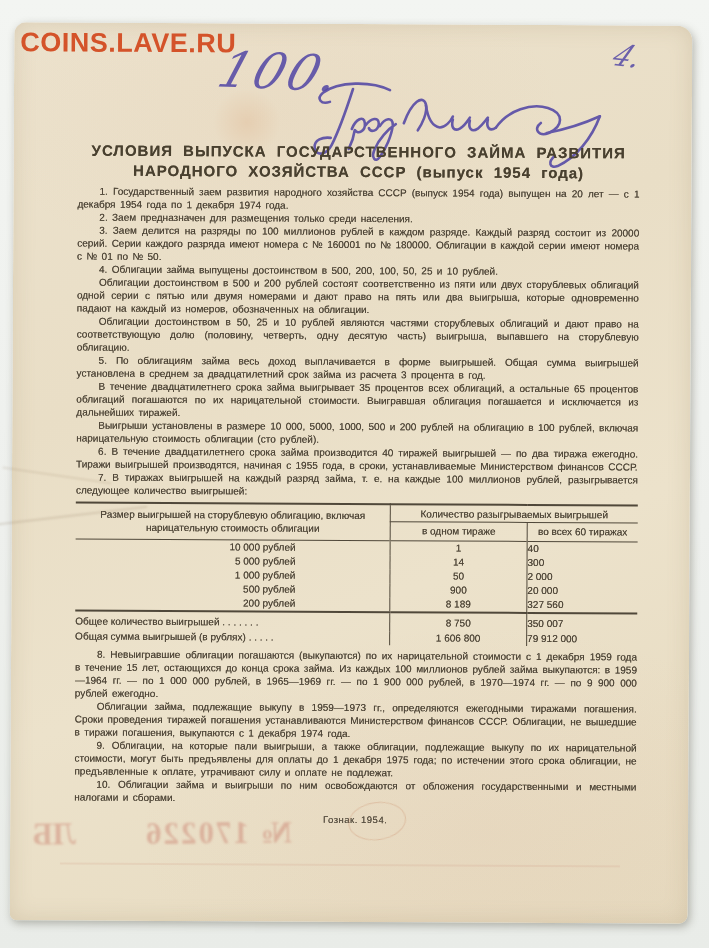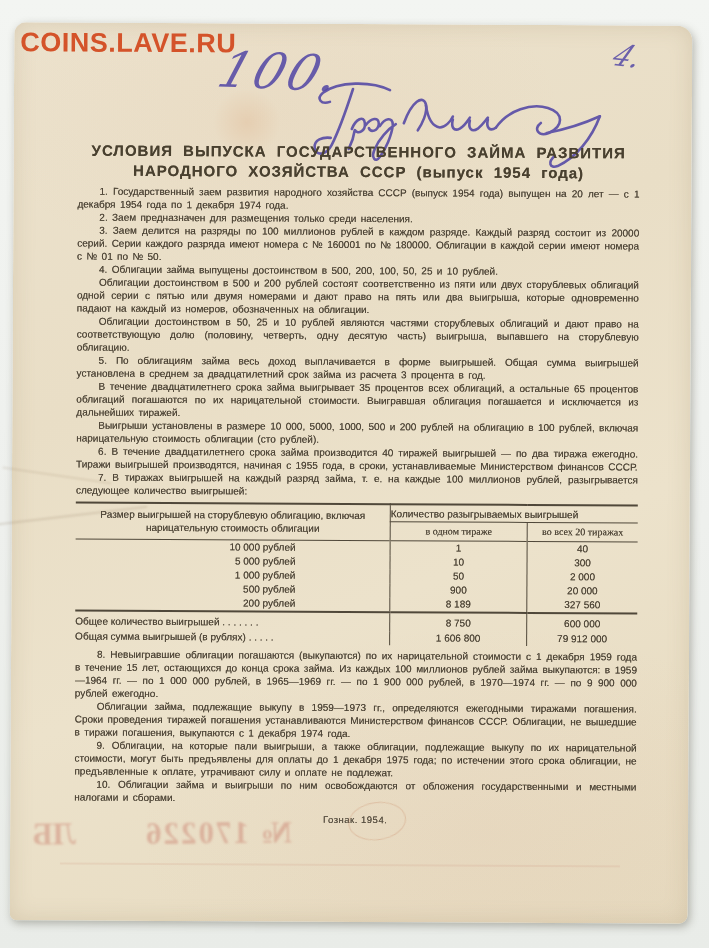--- a/index.html
+++ b/index.html
@@ -36,27 +36,27 @@
   .title{ text-align:center;font-weight:bold;font-size:15px;letter-spacing:1px;word-spacing:5px;line-height:20px;color:#49402f;}
   .body-text{margin-top:4px;font-size:10px;line-height:13px;word-spacing:1.6px;}
   .body-text p{margin:0;text-indent:22px;text-align:justify;}
 
   table.payout{
     width:100%;border-collapse:collapse;margin-top:5px;margin-bottom:4px;
     font-size:10px;color:#4e4537;border-top:2.5px solid #50483a;
   }
   table.payout th,table.payout td{padding:0;font-weight:normal;}
   .th-left{width:302px;text-align:center;font-size:10px;line-height:12.5px;border-right:1.4px solid #50483a;padding:4px 6px !important;}
-  .th-group{text-align:left;border-bottom:1.2px solid #50483a;padding:3px 0 2px !important;}
-  .th-sub{text-align:center;padding:3px 0 4px !important;font-family:Liberation Serif, serif;}
+  .th-group{text-align:center;border-bottom:1.2px solid #50483a;padding:3px 0 2px !important;}
+  .th-sub{text-align:center;padding:3px 0 4px !important;}
   .th-sub.first{border-right:1.2px solid #50483a;width:136px;}
   thead{border-bottom:1.8px solid #50483a;}
   .td-amount{text-align:right;padding-right:94px !important;border-right:1.4px solid #50483a;line-height:14px;}
   .td-mid{text-align:center;border-right:1.2px solid #50483a;line-height:14px;}
-  .td-last{text-align:center;line-height:14px;}
+  .td-last{line-height:14px;}
   tr.totals-first td{border-top:2px solid #50483a;padding-top:3px !important;}
   .td-total-label{text-align:left;border-right:1.4px solid #50483a;line-height:14.5px;}
 
   .footer-imprint{margin-top:9px;text-align:center;font-size:9.5px;letter-spacing:.5px;color:#5a5143;}
 
   .bleed{position:absolute;font-family:"Liberation Serif",serif;font-weight:bold;
     color:rgba(198,116,100,.42);filter:blur(1.1px);transform:scaleX(-1) rotate(1deg);}
   .bleed-lb{left:22px;top:794px;font-size:31px;}
   .bleed-num{left:134px;top:792px;font-size:31px;letter-spacing:2px;}
   .bleed-line{position:absolute;left:50px;top:840px;width:560px;height:2px;background:rgba(205,150,130,.18);filter:blur(.6px);}
@@ -122,53 +122,53 @@
     </div>
 
     <table class="payout">
       <thead>
         <tr>
           <th class="th-left" rowspan="2">Размер выигрышей на сторублевую облигацию, включая нарицательную стоимость облигации</th>
           <th class="th-group" colspan="2">Количество разыгрываемых выигрышей</th>
         </tr>
         <tr>
           <th class="th-sub first">в одном тираже</th>
-          <th class="th-sub">во всех 20 тиражах</th>
+          <th class="th-sub">во всех 60 тиражах</th>
         </tr>
       </thead>
       <tbody>
         <tr>
           <td class="td-amount">10 000  рублей</td>
           <td class="td-mid">1</td>
           <td class="td-last">40</td>
         </tr>
         <tr>
           <td class="td-amount">5 000  рублей</td>
-          <td class="td-mid">10</td>
+          <td class="td-mid">14</td>
           <td class="td-last">300</td>
         </tr>
         <tr>
           <td class="td-amount">1 000  рублей</td>
           <td class="td-mid">50</td>
           <td class="td-last">2 000</td>
         </tr>
         <tr>
           <td class="td-amount">500  рублей</td>
           <td class="td-mid">900</td>
           <td class="td-last">20 000</td>
         </tr>
         <tr>
           <td class="td-amount">200  рублей</td>
           <td class="td-mid">8 189</td>
           <td class="td-last">327 560</td>
         </tr>
         <tr class="totals-first">
           <td class="td-total-label">Общее количество выигрышей   .   .   .   .   .   .   .</td>
           <td class="td-mid">8 750</td>
-          <td class="td-last">600 000</td>
+          <td class="td-last">350 007</td>
         </tr>
         <tr>
           <td class="td-total-label">Общая сумма выигрышей (в рублях) .   .   .   .   .</td>
           <td class="td-mid">1 606 800</td>
           <td class="td-last">79 912 000</td>
         </tr>
       </tbody>
     </table>
 
     <div class="body-text">

